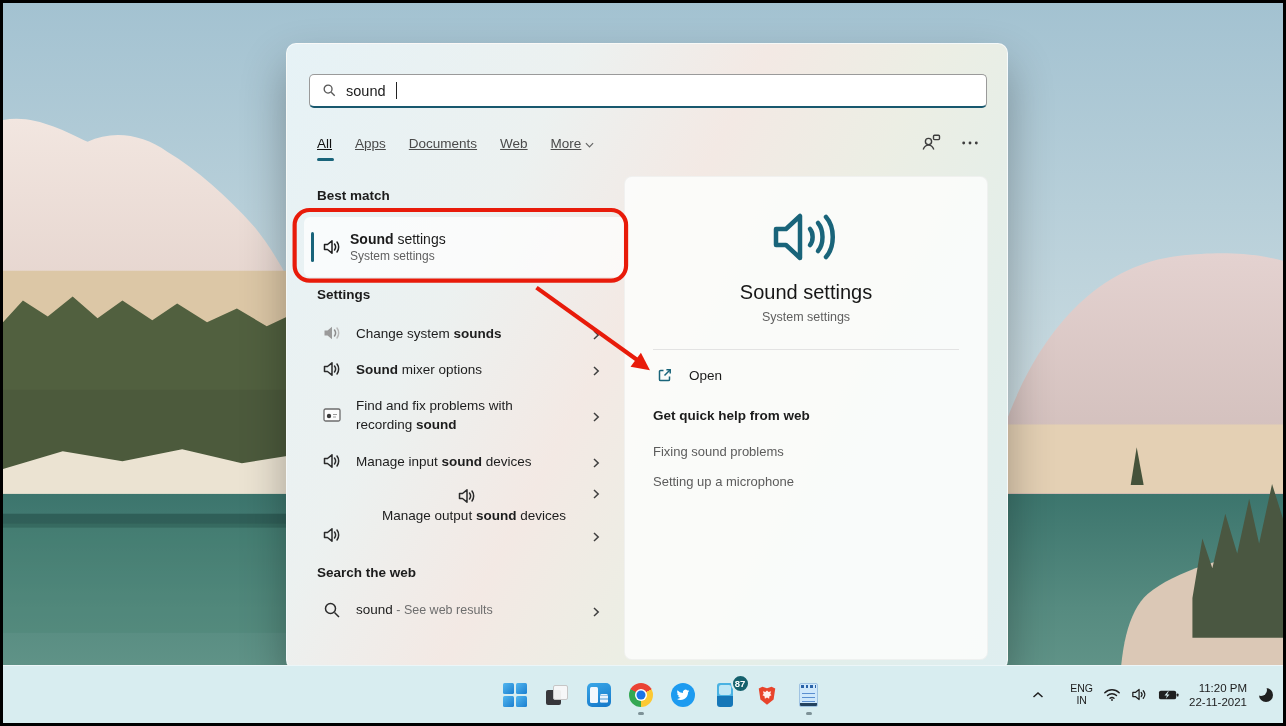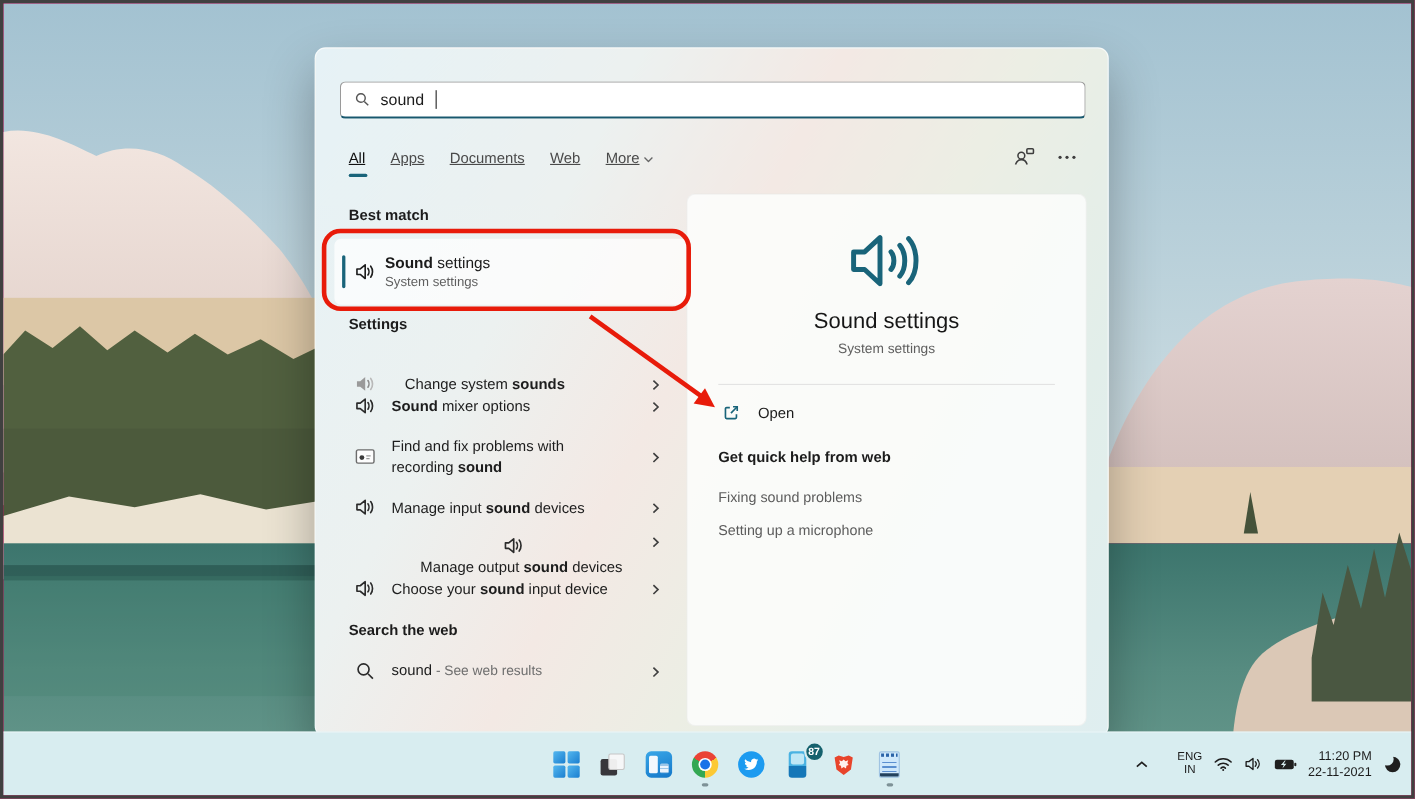--- a/index.html
+++ b/index.html
@@ -1,17 +1,17 @@
 <!DOCTYPE html>
 <html><head>
 <meta charset="utf-8">
 <style>
   html,body{margin:0;padding:0;background:#666;}
   *{box-sizing:border-box;font-family:"Liberation Sans",sans-serif;}
-  .screen{position:relative;width:1286px;height:726px;border:3px solid #404040;overflow:hidden;background:#be185d;}
+  .screen{position:relative;width:1286px;height:726px;border:3px solid #000000;overflow:hidden;background:#d946ef;}
 
   
   .desktop{position:absolute;inset:0;}
   .desktop svg{position:absolute;inset:0;width:100%;height:100%;}
 
   
   .panel{position:absolute;left:283px;top:40px;width:722px;height:627px;border-radius:10px;
     background:linear-gradient(118deg,#e6f2f6 0%,#ecf1f0 28%,#f3e9e4 46%,#eceee4 62%,#e2eeea 82%,#dfeef0 100%);
     box-shadow:0 22px 45px rgba(0,0,0,.30);border:1px solid rgba(255,255,255,.65);z-index:10;}
 
@@ -216,21 +216,21 @@
             <path d="M15 5c2.2 2.8 2.2 7.2 0 10" stroke-linecap="round"></path>
           </svg></span>
       <span class="bm-text">
         <span class="bm-title"><b>Sound</b><span> settings</span></span>
         <span class="bm-sub">System settings</span>
       </span>
     </div>
 
     <div class="sec-label settings-label">Settings</div>
     <div class="rowwrap" id="settings-rows">
-        <div class="row" style="top: 293px; height: 24px; gap: 12px;">
+        <div class="row" style="top: 277px; height: 24px;">
           <span class="row-icon gray"><svg viewBox="0 0 20 20">
               <path d="M2.5 7.5h3L10 3.8v12.4L5.5 12.5h-3z" fill="#9a9a9a"></path>
               <path d="M12.5 7c1.2 1.6 1.2 4.4 0 6" fill="none" stroke="#8d8d8d" stroke-width="1.5" stroke-linecap="round"></path>
               <path d="M15 5c2.2 2.8 2.2 7.2 0 10" fill="none" stroke="#b9b9b9" stroke-width="1.5" stroke-linecap="round"></path>
             </svg></span>
           <span class="row-text"><span>Change system </span><b>sounds</b></span>
           <span class="row-chev"><svg viewBox="0 0 12 12" fill="none" stroke="currentColor" stroke-width="1.5">
               <path d="M4 2l4.2 4L4 10"></path>
             </svg></span>
         </div>
@@ -277,21 +277,20 @@
           <span class="row-chev"><svg viewBox="0 0 12 12" fill="none" stroke="currentColor" stroke-width="1.5">
               <path d="M4 2l4.2 4L4 10"></path>
             </svg></span>
         </div>
         <div class="row" style="top: 479px; height: 24px;">
           <span class="row-icon"><svg viewBox="0 0 20 20" fill="none" stroke="currentColor" stroke-width="1.5">
               <path d="M2.5 7.5h3L10 3.8v12.4L5.5 12.5h-3z" stroke-linejoin="round"></path>
               <path d="M12.5 7c1.2 1.6 1.2 4.4 0 6" stroke-linecap="round"></path>
               <path d="M15 5c2.2 2.8 2.2 7.2 0 10" stroke-linecap="round"></path>
             </svg></span>
-          <span class="row-text"><span>Choose your </span><b>sound</b><span> input device</span></span>
           <span class="row-chev"><svg viewBox="0 0 12 12" fill="none" stroke="currentColor" stroke-width="1.5">
               <path d="M4 2l4.2 4L4 10"></path>
             </svg></span>
         </div>
       </div>
 
     <div class="sec-label web-label">Search the web</div>
     <div class="rowwrap" id="web-rows">
         <div class="row" style="top: 554px; height: 24px;">
           <span class="row-icon"><svg viewBox="0 0 20 20" fill="none" stroke="currentColor" stroke-width="1.5">

